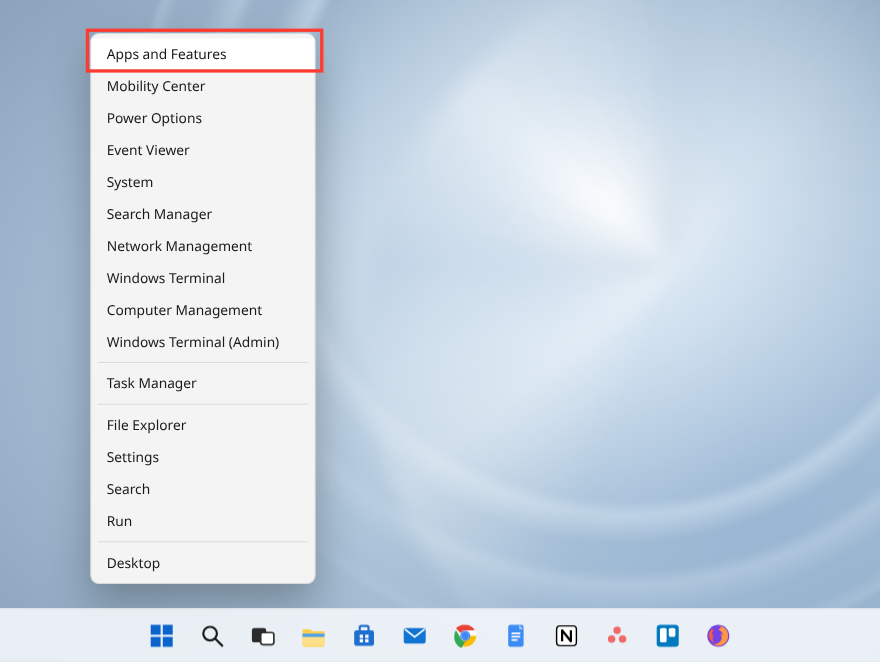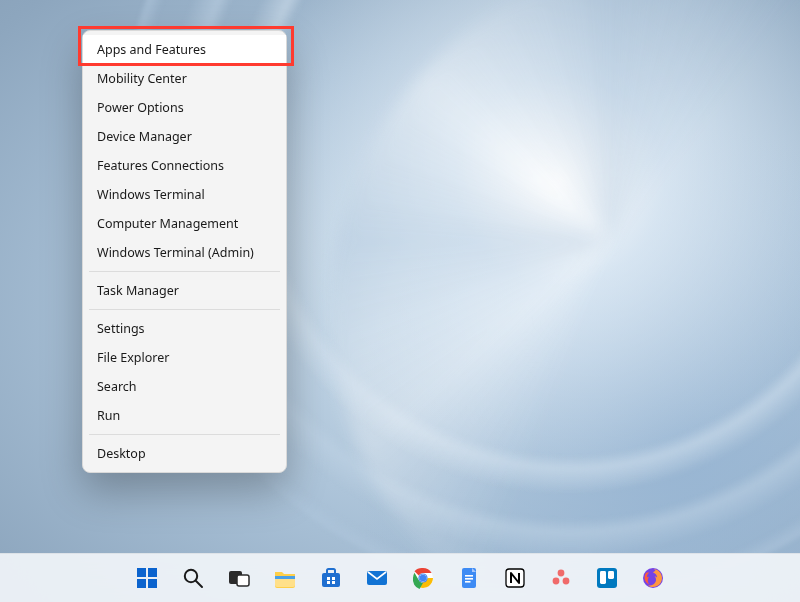--- a/index.html
+++ b/index.html
@@ -118,30 +118,32 @@
 </style>
 </head>
 <body>
 
 <div class="wallpaper"></div>
 
 <div class="winx-menu" id="winx-menu">
     <div class="winx-item highlight"><span>Apps and Features</span></div>
     <div class="winx-item"><span>Mobility Center</span></div>
     <div class="winx-item"><span>Power Options</span></div>
-    <div class="winx-item"><span>Device Manager</span></div>
-    <div class="winx-item"><span>Features Connections</span></div>
+    <div class="winx-item"><span>Event Viewer</span></div>
+    <div class="winx-item"><span>System</span></div>
+    <div class="winx-item"><span>Search Manager</span></div>
+    <div class="winx-item"><span>Network Management</span></div>
     <div class="winx-item"><span>Windows Terminal</span></div>
     <div class="winx-item"><span>Computer Management</span></div>
     <div class="winx-item"><span>Windows Terminal (Admin)</span></div>
     <div class="winx-sep"></div>
     <div class="winx-item"><span>Task Manager</span></div>
     <div class="winx-sep"></div>
+    <div class="winx-item"><span>File Explorer</span></div>
     <div class="winx-item"><span>Settings</span></div>
-    <div class="winx-item"><span>File Explorer</span></div>
     <div class="winx-item"><span>Search</span></div>
     <div class="winx-item"><span>Run</span></div>
     <div class="winx-sep"></div>
     <div class="winx-item"><span>Desktop</span></div>
   </div>
 
 <div class="annotation" style="left:78px; top:26px; width:210px; height:34px;"></div>
 
 <div class="taskbar" id="taskbar">
     <div class="tb-item">

